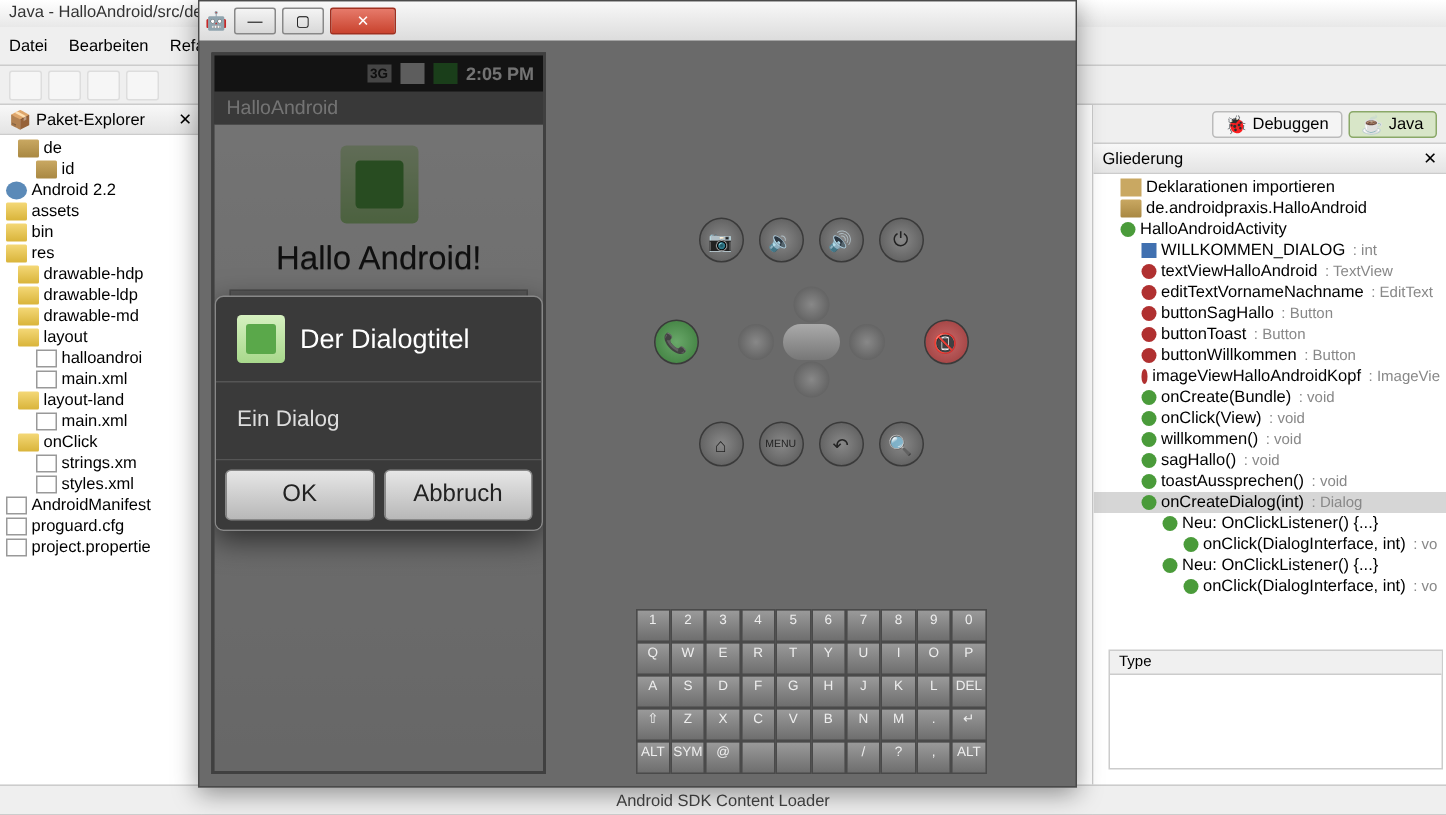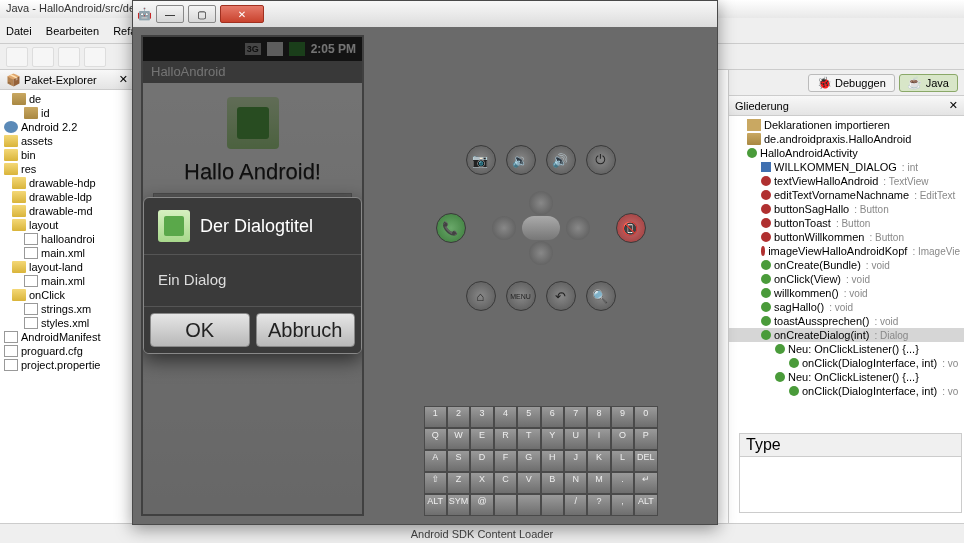--- a/index.html
+++ b/index.html
@@ -38,21 +38,21 @@
 .ot-item.l4 { padding-left: 60px; }
 .ot-item.sel { background: #d6d6d6; }
 .dot { width: 10px; height: 10px; border-radius: 50%; }
 .dot-green { background: #4a9b3a; }
 .dot-red { background: #b03030; }
 .sq { width: 10px; height: 10px; }
 .sq-blue { background: #4070b0; }
 .type-tag { color: #888; font-size: 10px; margin-left: 2px; }
 
 .bottom-panel { position: absolute; left: 739px; bottom: 30px; right: 2px; height: 80px; background: #fff; border: 1px solid #ccc; }
-.bottom-head { background: #f0f0f0; border-bottom: 1px solid #ccc; padding: 2px 6px; font-size: 16px; }
+.bottom-head { background: #f0f0f0; border-bottom: 1px solid #ccc; padding: 2px 6px; font-size: 10px; }
 .status-bar { position: absolute; bottom: 0; left: 0; right: 0; height: 20px; background: #efefef; border-top: 1px solid #ccc; display: flex; justify-content: center; align-items: center; padding: 0 10px; font-size: 11px; color: #444; }
 
 
 .emu-window { position: absolute; left: 132px; top: 0; width: 586px; height: 525px; background: #6a6a6a; border: 1px solid #4a4a4a; box-shadow: 0 4px 16px rgba(0,0,0,.4); display: flex; flex-direction: column; }
 .emu-titlebar { height: 26px; background: linear-gradient(#f8f8f8,#dcdcdc); display: flex; align-items: center; padding: 0 4px; gap: 4px; }
 .emu-titlebar .title { flex: 1; font-size: 12px; color: #333; padding-left: 4px; }
 .win-btn { width: 28px; height: 18px; border: 1px solid #888; border-radius: 2px; background: linear-gradient(#f4f4f4,#d8d8d8); display: flex; align-items: center; justify-content: center; font-size: 10px; font-family: Arial; }
 .win-btn.close { background: linear-gradient(#e67a6a,#c9432e); border-color: #a03020; color: #fff; width: 44px; }
 
 .emu-body { flex: 1; display: flex; padding: 8px; gap: 8px; }
@@ -72,21 +72,21 @@
 .app-row { width: 100%; height: 32px; background: #c8c8c8; border: 1px solid #aaa; margin-top: 8px; }
 
 .overlay { position: absolute; inset: 0; background: rgba(0,0,0,.55); display: flex; align-items: center; justify-content: center; }
 .dialog { width: 230px; background: #3a3a3a; border: 1px solid #888; border-radius: 6px; box-shadow: 0 6px 20px rgba(0,0,0,.6); overflow: hidden; }
 .dlg-title { display: flex; align-items: center; gap: 10px; padding: 12px 14px; border-bottom: 1px solid #555; }
 .dlg-title-icon { width: 32px; height: 32px; background: linear-gradient(#d6f0c0,#a8d88c); border-radius: 3px; position: relative; }
 .dlg-title-icon::after { content: ''; position: absolute; inset: 6px; background: #5aa84a; border-radius: 2px; }
 .dlg-title-text { color: #fff; font-size: 18px; }
 .dlg-msg { padding: 16px 14px 18px; color: #ddd; font-size: 15px; border-bottom: 1px solid #555; }
 .dlg-btns { display: flex; gap: 6px; padding: 6px; background: #3a3a3a; }
-.dlg-btn { flex: 1; height: 34px; background: linear-gradient(#e6e6e6,#b8b8b8); border: 1px solid #888; border-radius: 4px; font-size: 20px; color: #222; display: flex; align-items: center; justify-content: center; cursor: pointer; }
+.dlg-btn { flex: 1; height: 34px; background: linear-gradient(#e6e6e6,#b8b8b8); border: 1px solid #888; border-radius: 4px; font-size: 16px; color: #222; display: flex; align-items: center; justify-content: center; cursor: pointer; }
 
 
 .hw-row { display: flex; gap: 10px; }
 .hw-btn { width: 30px; height: 30px; border-radius: 50%; background: radial-gradient(#888,#555); border: 1px solid #3a3a3a; display: flex; align-items: center; justify-content: center; color: #222; font-size: 13px; cursor: pointer; }
 .dpad { position: relative; width: 110px; height: 70px; display: flex; align-items: center; justify-content: center; }
 .dpad-center { width: 38px; height: 24px; background: linear-gradient(#aaa,#777); border-radius: 12px; }
 .dpad-arm { position: absolute; width: 24px; height: 24px; background: radial-gradient(#888,#555); border-radius: 50%; }
 .dpad-up { top: -2px; }
 .dpad-down { bottom: -2px; }
 .dpad-left { left: 6px; }

